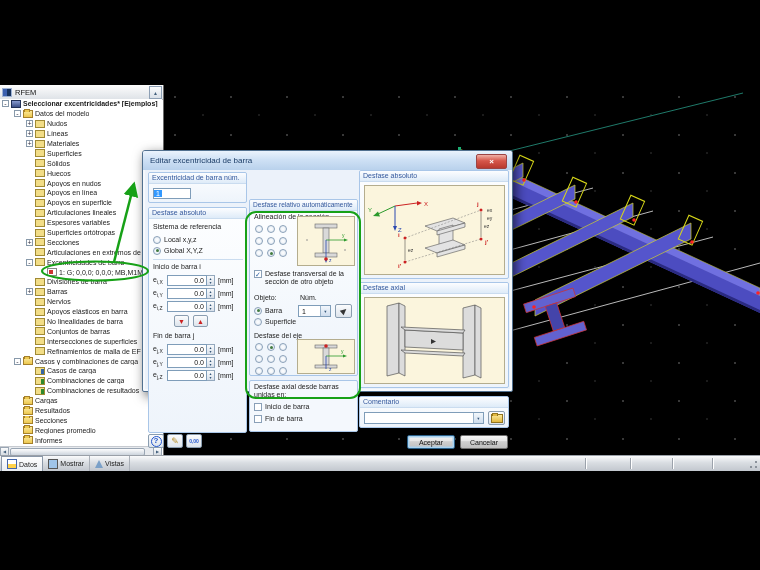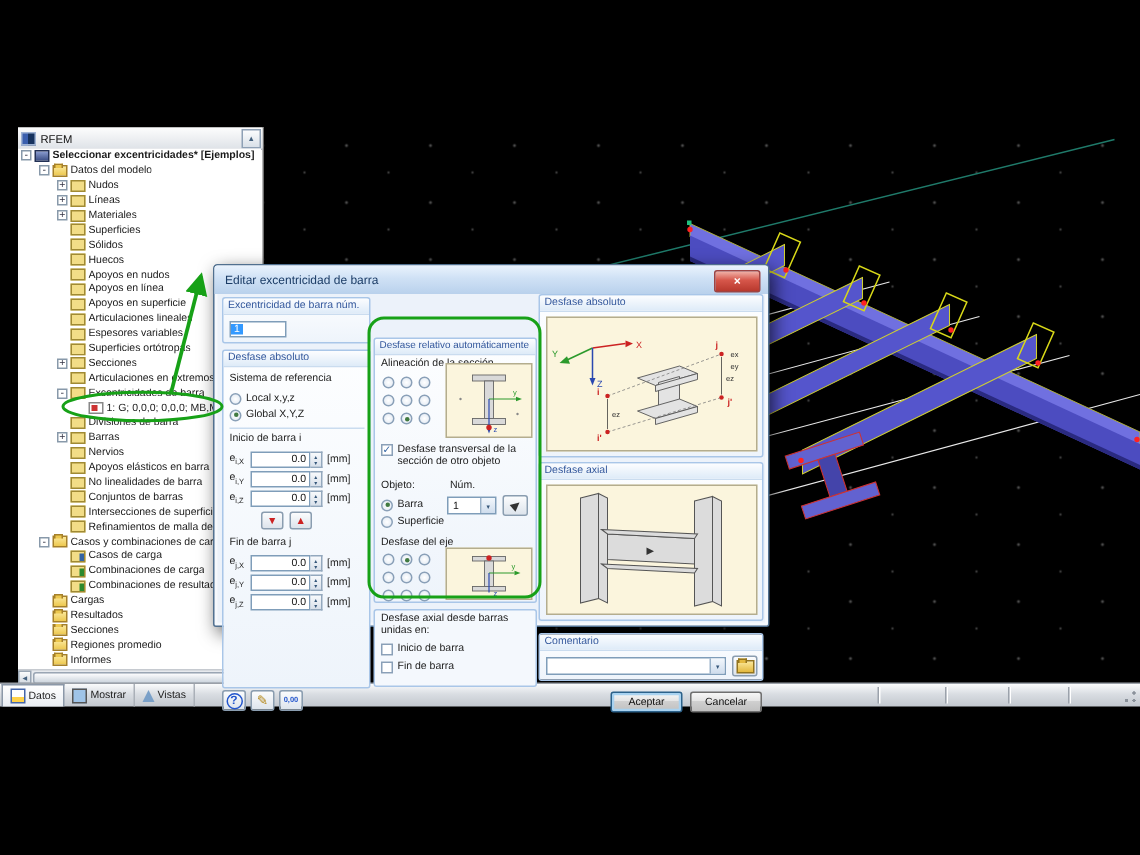--- a/index.html
+++ b/index.html
@@ -3,21 +3,21 @@
 <meta charset="utf-8">
 <style>
   html,body{margin:0;padding:0;background:#000;}
   body{width:760px;height:570px;overflow:hidden;font-family:"Liberation Sans",sans-serif;position:relative;}
   .canvas{position:absolute;left:0;top:0;width:760px;height:570px;background:#000;}
 
   
   .viewport{position:absolute;left:163px;top:85px;width:597px;height:370px;background:#000;z-index:1;}
 
   
-  .navigator{position:absolute;left:12px;top:85px;width:163px;height:370px;background:#fff;border-right:1px solid #6d6d6d;z-index:2;}
+  .navigator{position:absolute;left:0;top:85px;width:163px;height:370px;background:#fff;border-right:1px solid #6d6d6d;z-index:2;}
   .nav-header{position:absolute;left:0;top:0;width:163px;height:14px;background:linear-gradient(#fdfdfd,#dfe3e8);border-bottom:1px solid #b0b6bd;display:flex;align-items:center;font-size:7.5px;color:#111;}
   .app-ic{width:10px;height:9px;margin:0 3px 0 2px;background:linear-gradient(90deg,#3a5fae 50%,#16325e 50%);box-shadow:inset 0 0 0 1px #9fb3d4;}
   .upbtn{position:absolute;right:1px;top:1px;width:11px;height:11px;border:1px solid #8ea0b5;background:linear-gradient(#fbfcfd,#d9e0e8);font-size:5px;color:#44617e;display:flex;align-items:center;justify-content:center;}
   .tree{position:absolute;left:0;top:14px;width:162px;height:347px;background:#fff;overflow:hidden;}
   .trow{height:9.9px;display:flex;align-items:center;white-space:nowrap;overflow:hidden;font-size:7px;color:#1a1a1a;}
   .trow .b{font-weight:bold;}
   .expbox{width:7px;height:7px;min-width:7px;border:1px solid #8899aa;background:#fff;font-size:7px;line-height:5px;text-align:center;color:#334;margin-right:2px;box-sizing:border-box;}
   .expspacer{width:9px;min-width:9px;}
   .ticon{width:10px;height:8px;min-width:10px;margin-right:2px;background:#f2dd87;border:1px solid #a08a34;box-sizing:border-box;position:relative;}
   .ic-folder,.ic-folder-open{background:linear-gradient(#fbe89a,#edc84f);border-color:#a5802a;}
@@ -41,21 +41,21 @@
   .tic0{background:linear-gradient(#fff 55%,#ffd24a 55%);border:1px solid #4466aa;}
   .tic1{background:#9fc4e8;border:1px solid #555;}
   .tic2{width:0;height:0;border-left:4px solid transparent;border-right:4px solid transparent;border-bottom:8px solid #7aa0c8;}
   .seg{position:absolute;top:2px;height:11px;width:1px;background:#9ba2ab;box-shadow:1px 0 0 #fff;}
   .grip{position:absolute;right:2px;top:4px;width:9px;height:9px;background:
     radial-gradient(circle at 7px 2px,#8b929b 1px,transparent 1.2px),
     radial-gradient(circle at 7px 7px,#8b929b 1px,transparent 1.2px),
     radial-gradient(circle at 2px 7px,#8b929b 1px,transparent 1.2px);}
 
   
-  .dialog{position:absolute;left:142px;top:176px;width:371px;height:242px;background:#ecf2fa;border:1px solid #51708f;border-radius:3px 3px 2px 2px;box-shadow:3px 4px 12px rgba(0,0,0,.65), inset 0 0 0 2px rgba(255,255,255,.55);z-index:10;box-sizing:border-box;}
+  .dialog{position:absolute;left:142px;top:150px;width:371px;height:242px;background:#ecf2fa;border:1px solid #51708f;border-radius:3px 3px 2px 2px;box-shadow:3px 4px 12px rgba(0,0,0,.65), inset 0 0 0 2px rgba(255,255,255,.55);z-index:10;box-sizing:border-box;}
   .titlebar{position:absolute;left:0;top:0;width:100%;height:19px;border-radius:2px 2px 0 0;background:linear-gradient(#eaf3fd,#cfe1f5 45%,#b9d1ec);display:flex;align-items:center;font-size:8px;color:#1b3c66;padding-left:7px;box-sizing:border-box;}
   .closebtn{position:absolute;right:5px;top:3px;width:29px;height:13px;border:1px solid #9c4444;border-radius:2px;background:linear-gradient(#f0b2a8,#d6564a 45%,#b8392e);color:#fff;font-size:8px;font-weight:bold;display:flex;align-items:center;justify-content:center;line-height:1;}
   .grp{position:absolute;border:1px solid #a9c6e8;border-radius:2px;background:linear-gradient(#fdfeff,#eef4fb);box-sizing:border-box;}
   .gh{position:absolute;top:0;left:0;right:0;height:11px;padding:1px 3px 0;font-size:7px;color:#34589c;background:linear-gradient(#fcfdff,#deebf8);border-bottom:1px solid #cadcef;border-radius:2px 2px 0 0;white-space:nowrap;overflow:hidden;box-sizing:border-box;}
   .lab{position:absolute;font-size:7px;color:#222;white-space:nowrap;}
   .numin{position:absolute;border:1px solid #7f9db9;background:#fff;height:11px;font-size:7px;display:flex;align-items:center;justify-content:flex-end;padding-right:2px;box-sizing:border-box;color:#111;}
   .sel{background:#3399ff;color:#fff;padding:0 2px;}
   .spin{width:8px;height:11px;border:1px solid #93a8bd;border-left:none;background:linear-gradient(#f8fafc,#d8e0ea);display:flex;flex-direction:column;align-items:center;justify-content:center;font-size:4px;color:#35577a;line-height:3.4px;box-sizing:border-box;}
   .radio{width:8px;height:8px;min-width:8px;border-radius:50%;border:1px solid #8aa0b8;background:radial-gradient(#ffffff,#dfe8f2);display:inline-block;position:relative;box-sizing:border-box;}
   .radio.on::after{content:"";position:absolute;left:1.5px;top:1.5px;width:3px;height:3px;border-radius:50%;background:#417a41;}

